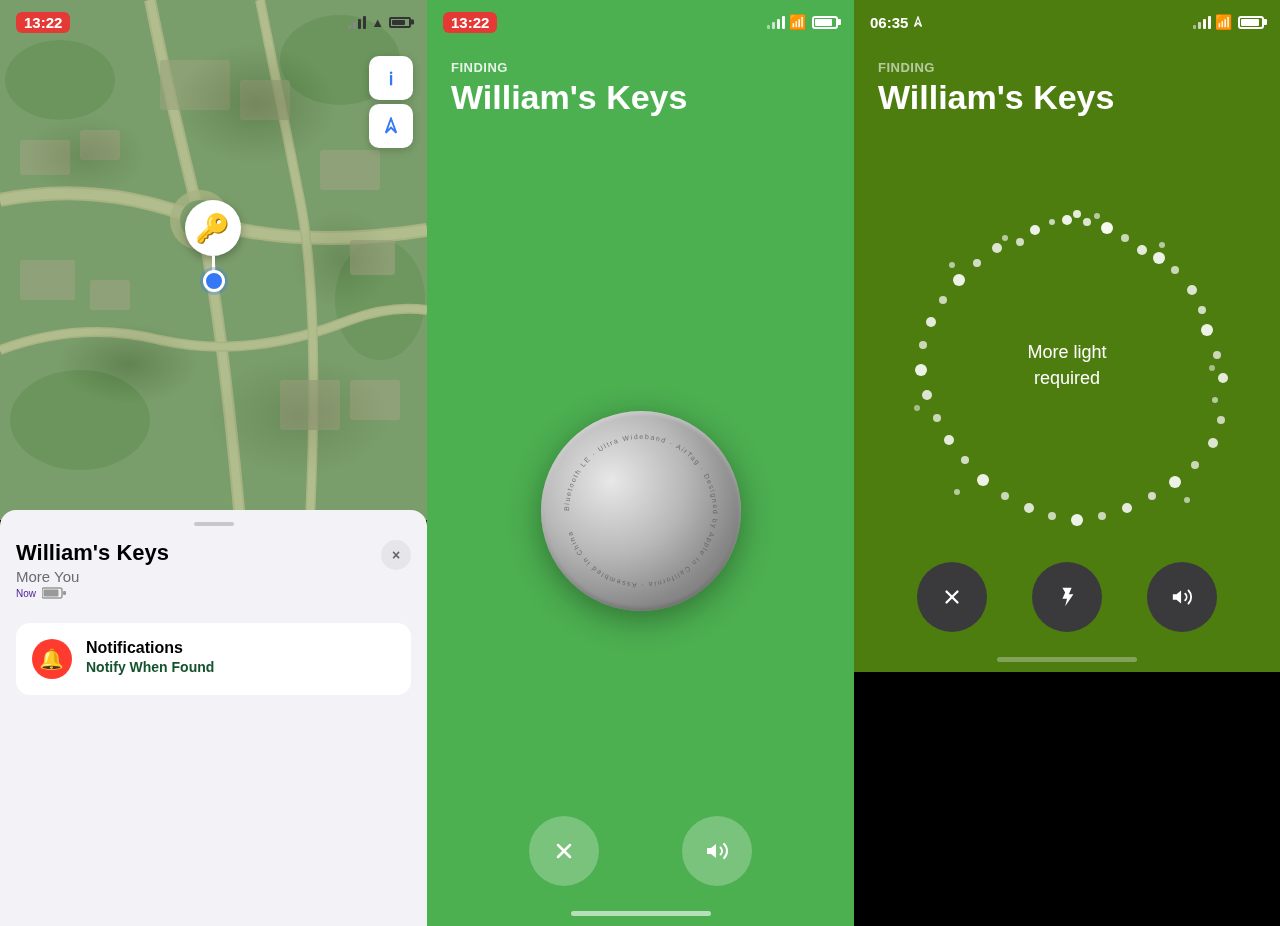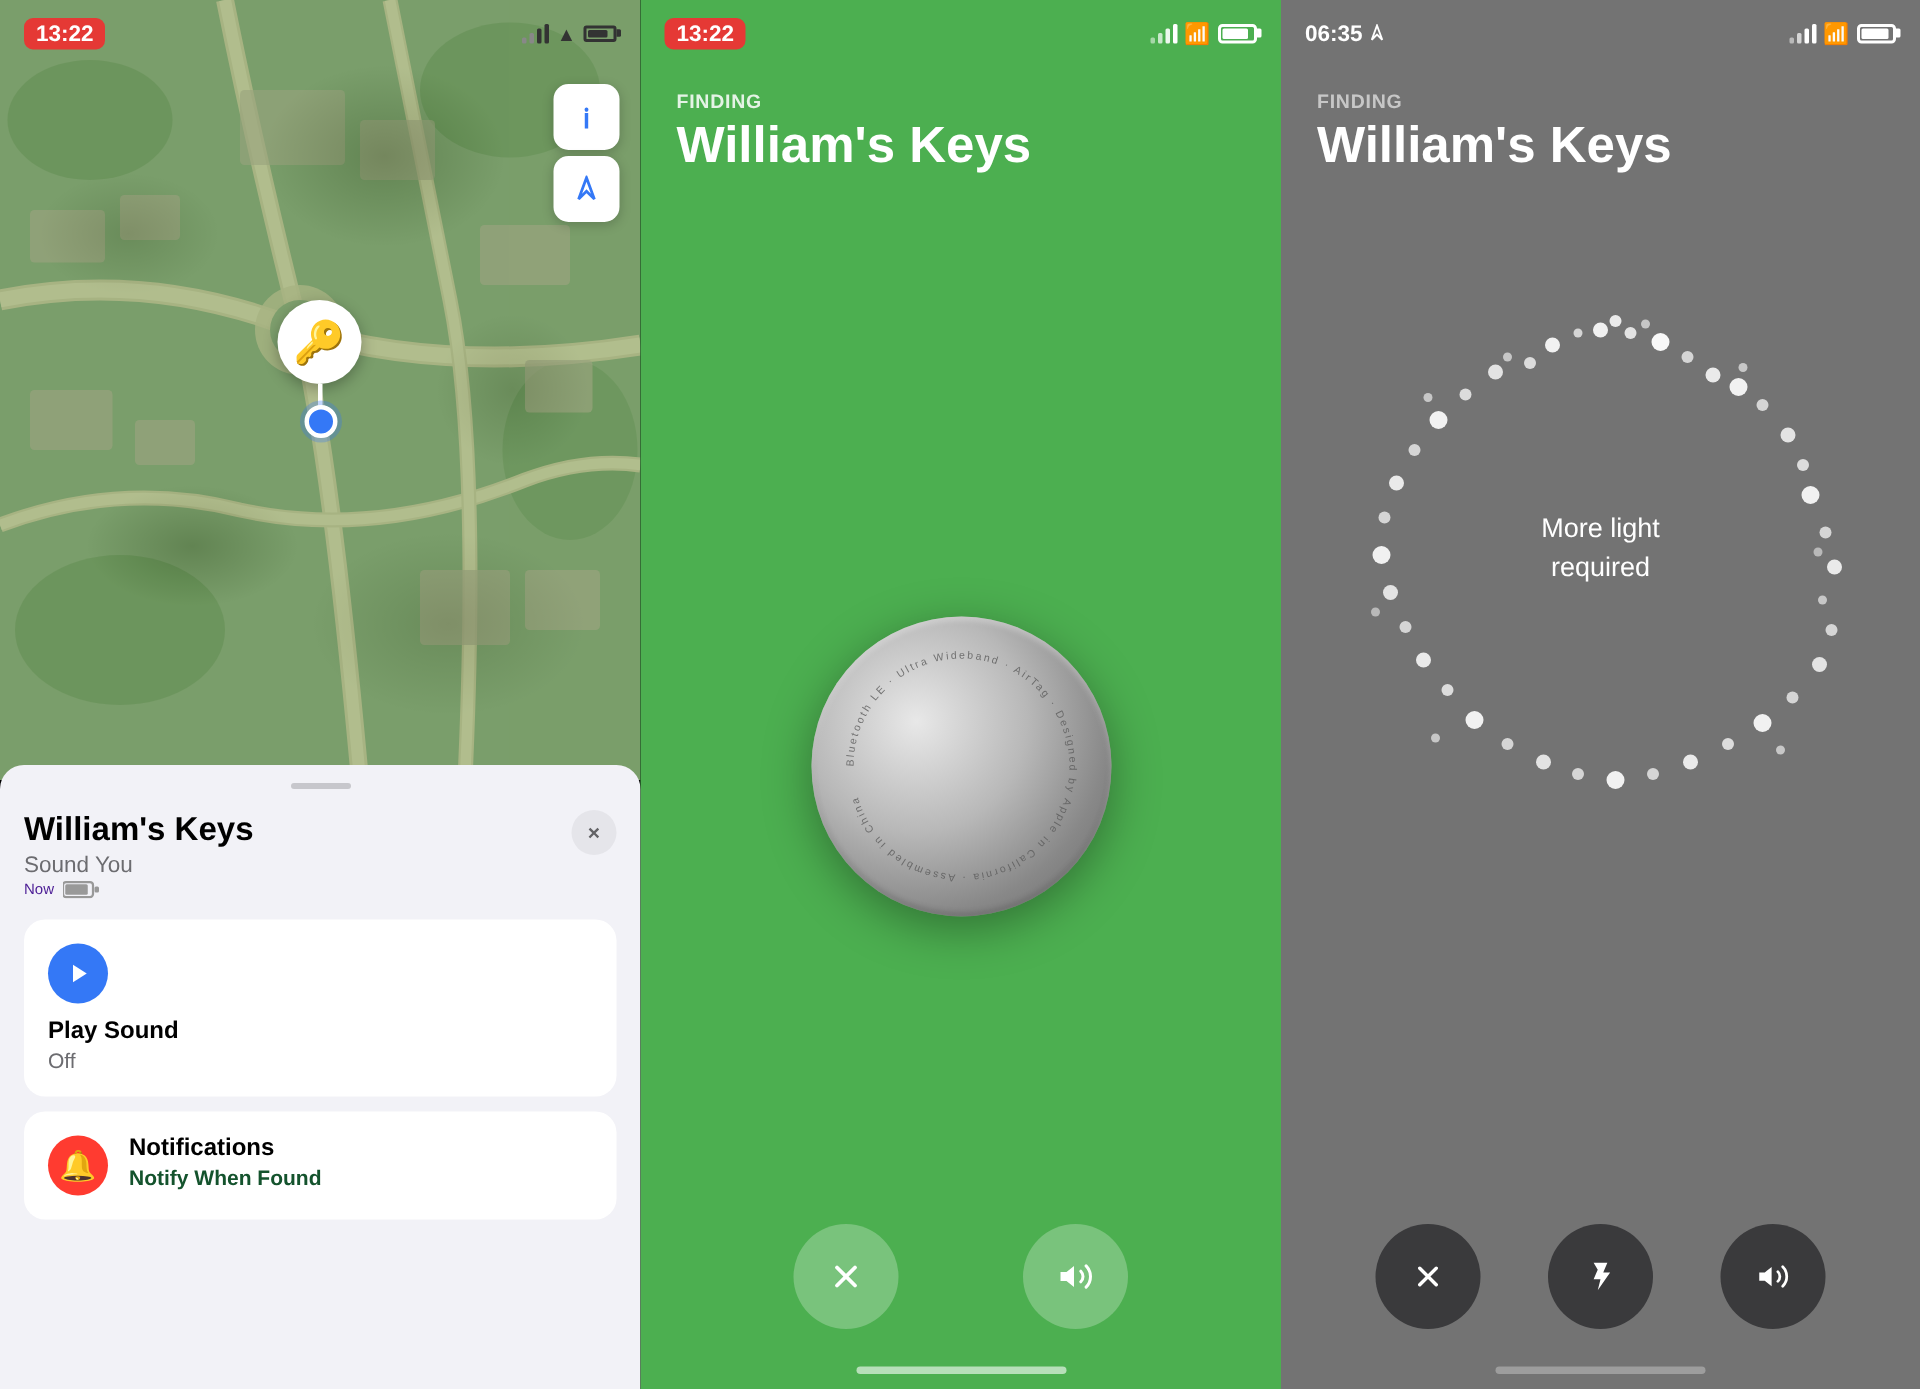--- a/index.html
+++ b/index.html
@@ -390,22 +390,22 @@
       align-items: center;
       justify-content: center;
       cursor: pointer;
       font-size: 26px;
       color: white;
     }
 
     
     .screen-dark {
       width: 426px;
-      height: 926px;
-      background: #737373;
+      height: 672px;
+      background: #4d7c0f;
       position: relative;
       flex-shrink: 0;
       overflow: hidden;
     }
 
     .dark-status-bar {
       height: 44px;
       display: flex;
       align-items: center;
       padding: 0 16px;
@@ -599,45 +599,36 @@
 
     <div class="location-dot"></div>
   </div>
 
   <div class="bottom-sheet">
     <div class="sheet-handle"></div>
 
     <div class="sheet-header">
       <div>
         <div class="sheet-title">William's Keys</div>
-        <div class="sheet-subtitle">Sound You</div>
+        <div class="sheet-subtitle">More You</div>
         <div class="sheet-time-row">
           <span class="sheet-time">Now</span>
           <span class="battery-icon">
             <svg width="24" height="12" viewBox="0 0 24 12">
               <rect x="0" y="1" width="20" height="10" rx="2" fill="none" stroke="#999" stroke-width="1.5"></rect>
               <rect x="21" y="4" width="3" height="4" rx="1" fill="#999"></rect>
               <rect x="1.5" y="2.5" width="15" height="7" rx="1" fill="#999"></rect>
             </svg>
           </span>
         </div>
       </div>
       <div class="close-btn">×</div>
     </div>
 
     <div class="action-cards">
-      <div class="action-card">
-        <div class="action-icon-circle" style="background: #3478f6;">
-          <svg width="20" height="20" viewBox="0 0 24 24" fill="white">
-            <path d="M8 5v14l11-7z"></path>
-          </svg>
-        </div>
-        <div class="action-card-title">Play Sound</div>
-        <div class="action-card-sub">Off</div>
-      </div>
     </div>
 
     <div class="notification-card">
       <div class="notif-icon">🔔</div>
       <div>
         <div class="notif-title">Notifications</div>
         <div class="notif-sub">Notify When Found</div>
       </div>
     </div>
   </div>

